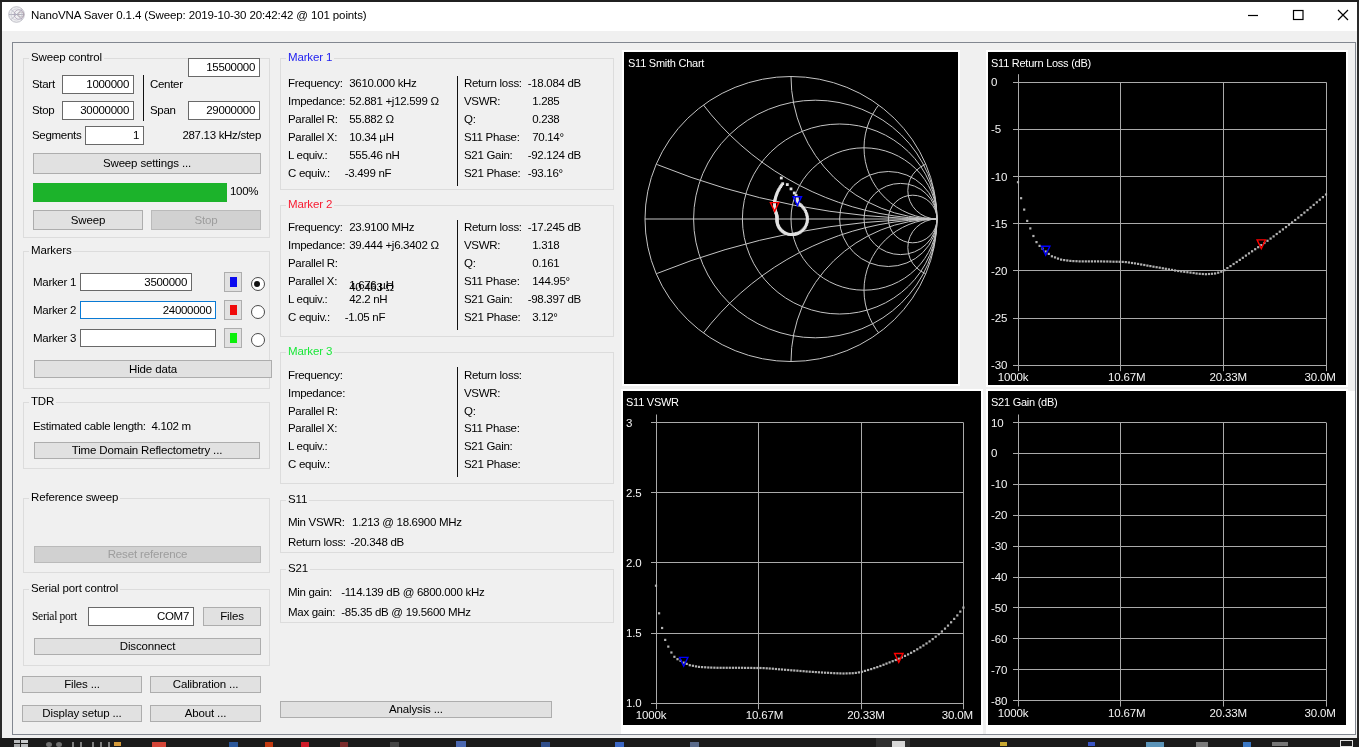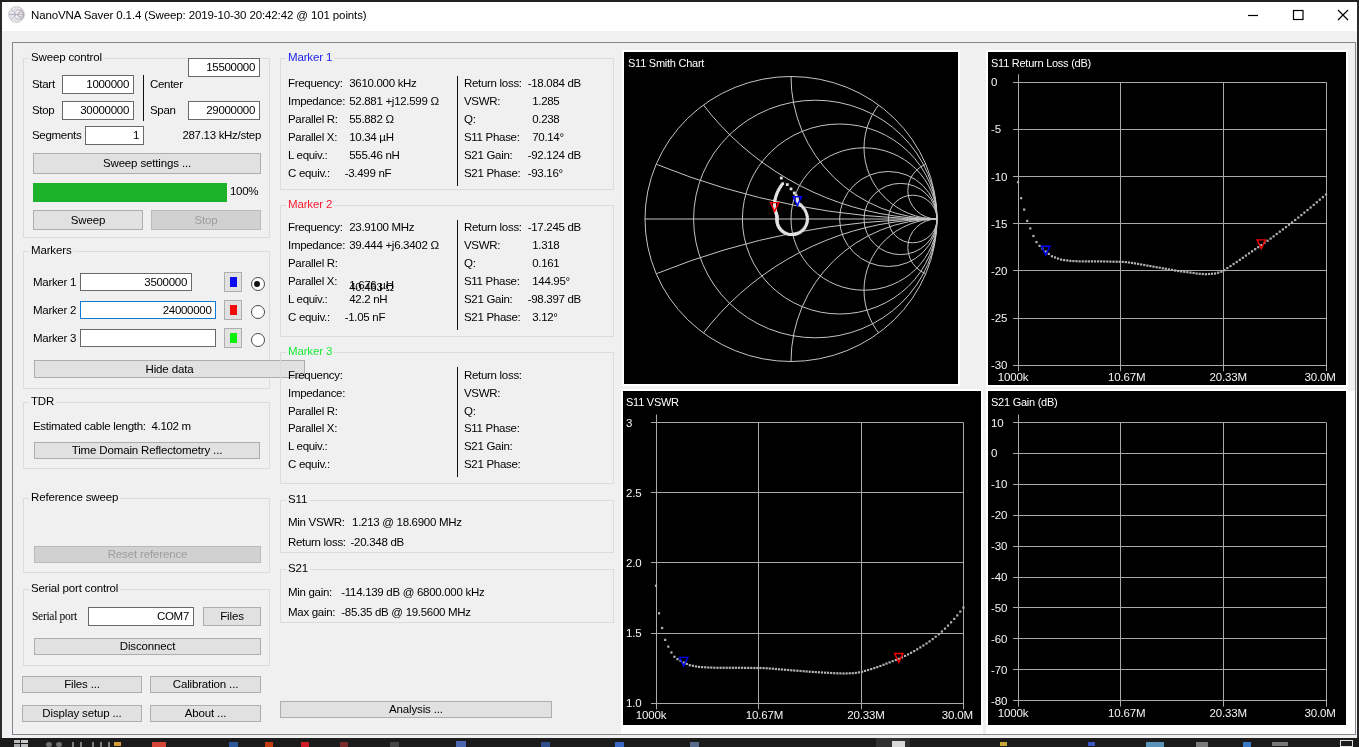--- a/index.html
+++ b/index.html
@@ -77,21 +77,21 @@
 <span class="lb" style="left:33px;top:304px;">Marker 2</span>
 <div class="inp foc" style="left:80px;top:301px;width:136px;height:18px;line-height:16px">24000000</div>
 <div style="position:absolute;left:224px;top:300px;width:18px;height:20px;background:#e1e1e1;border:1px solid #adadad"></div>
     <div style="position:absolute;left:229.5px;top:305px;width:7px;height:10px;background:#f00a0a"></div>
 <div class="radio" style="left:250.5px;top:305px"></div>
 <span class="lb" style="left:33px;top:332px;">Marker 3</span>
 <div class="inp" style="left:80px;top:329px;width:136px;height:18px;line-height:16px"></div>
 <div style="position:absolute;left:224px;top:328px;width:18px;height:20px;background:#e1e1e1;border:1px solid #adadad"></div>
     <div style="position:absolute;left:229.5px;top:333px;width:7px;height:10px;background:#0af00a"></div>
 <div class="radio" style="left:250.5px;top:333px"></div>
-<div class="btn" style="left:34px;top:360px;width:271px;height:18px;line-height:16px;font-size:11.5px;letter-spacing:-0.15px">Hide data</div>
+<div class="btn" style="left:34px;top:360px;width:238px;height:18px;line-height:16px;font-size:11.5px;letter-spacing:-0.15px">Hide data</div>
 <div class="gb" style="left:23px;top:402px;width:247px;height:67px">
       <span class="gbl" style="color:#000">TDR</span>
     </div>
 <span class="lb" style="left:33px;top:420px;">Estimated cable length:&nbsp; 4.102 m</span>
 <div class="btn" style="left:34px;top:442px;width:226px;height:17px;line-height:15px;font-size:11.5px;letter-spacing:-0.15px">Time Domain Reflectometry ...</div>
 <div class="gb" style="left:23px;top:498px;width:247px;height:75px">
       <span class="gbl" style="color:#000">Reference sweep</span>
     </div>
 <div class="btn dis" style="left:34px;top:546px;width:227px;height:17px;line-height:15px;font-size:11.5px;letter-spacing:-0.15px">Reset reference</div>
 <div class="gb" style="left:23px;top:589px;width:247px;height:77px">

